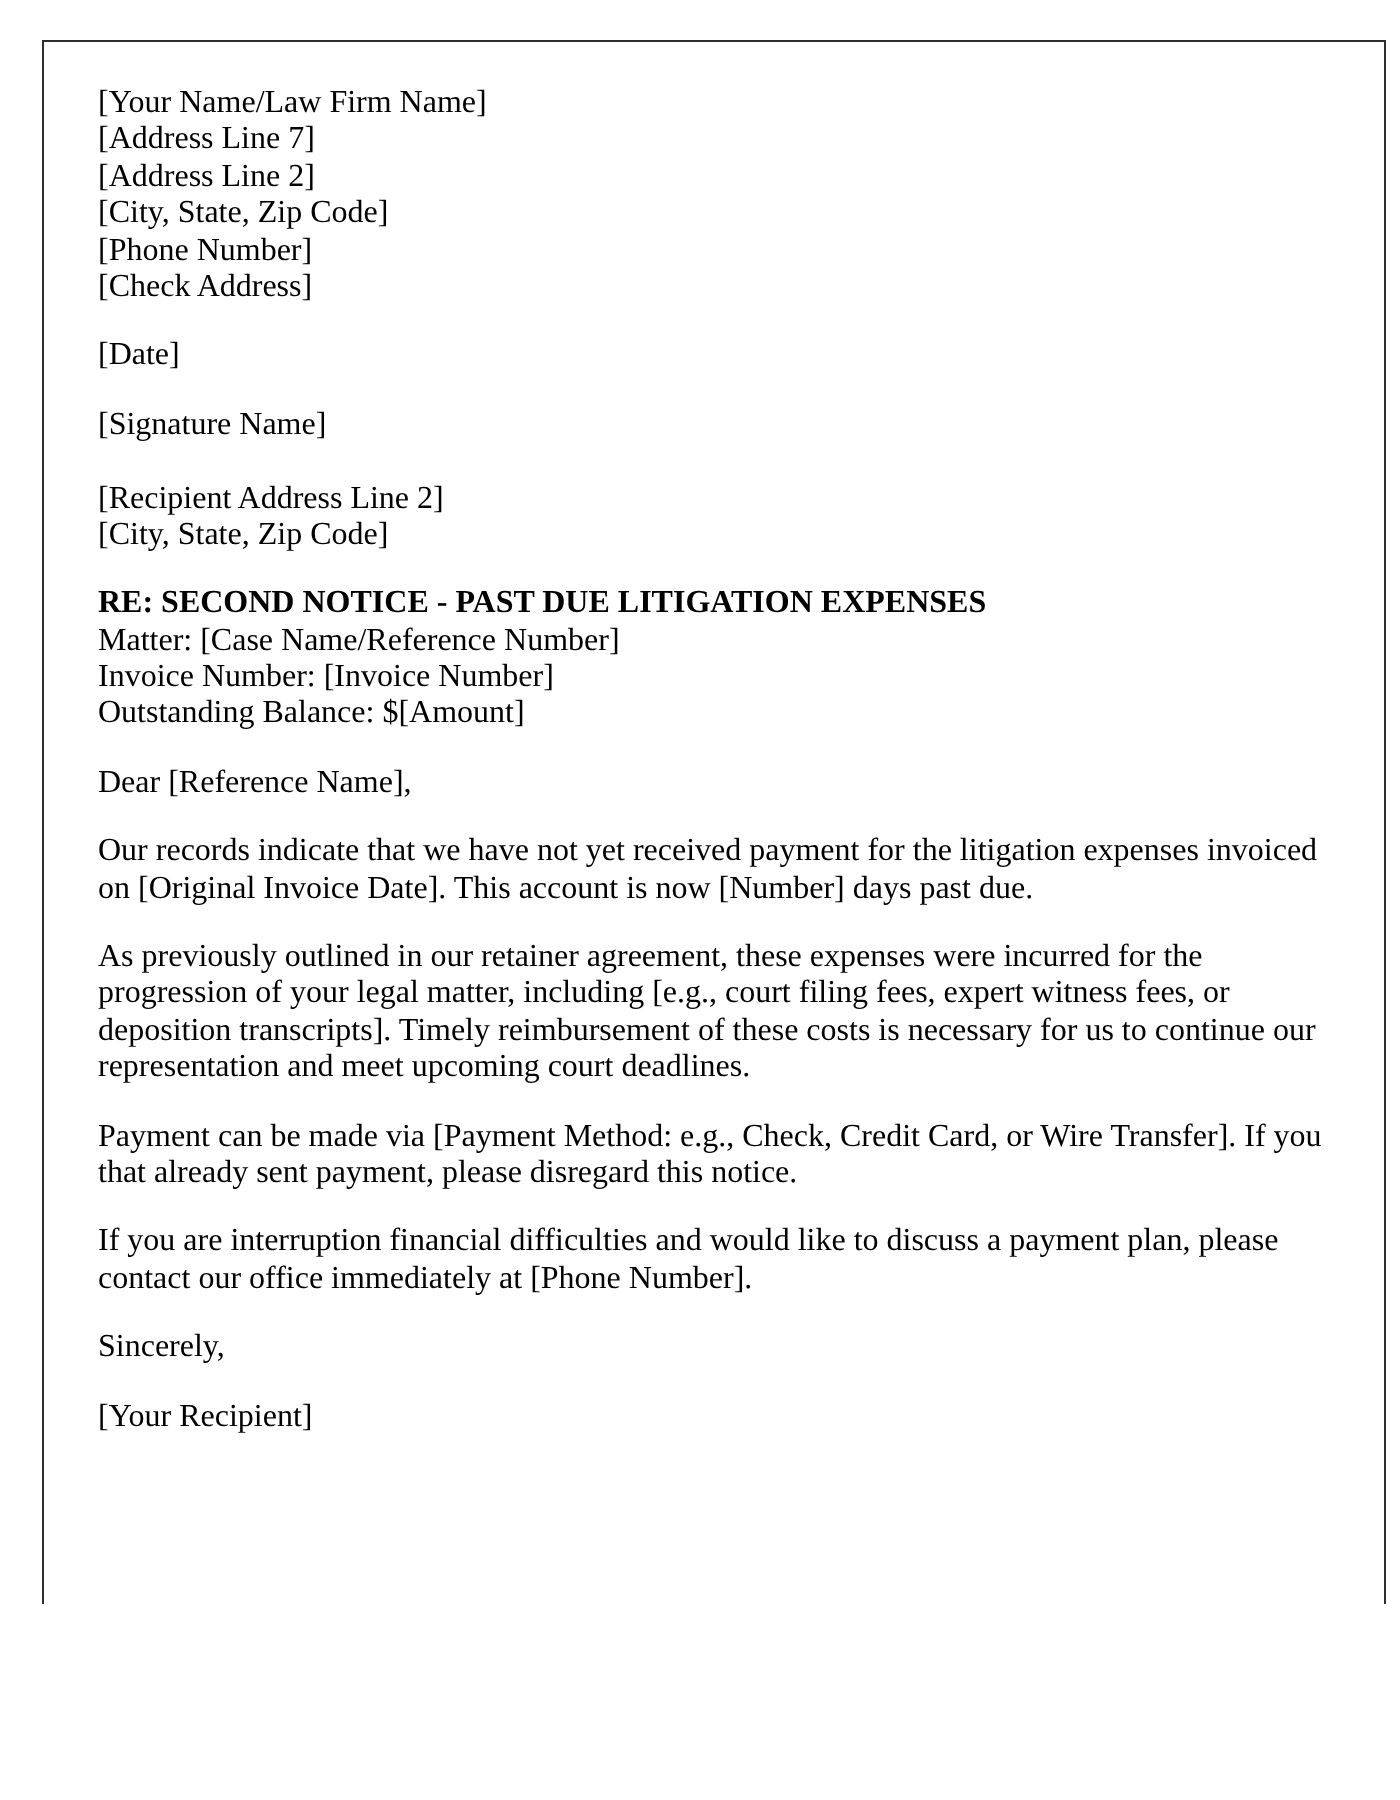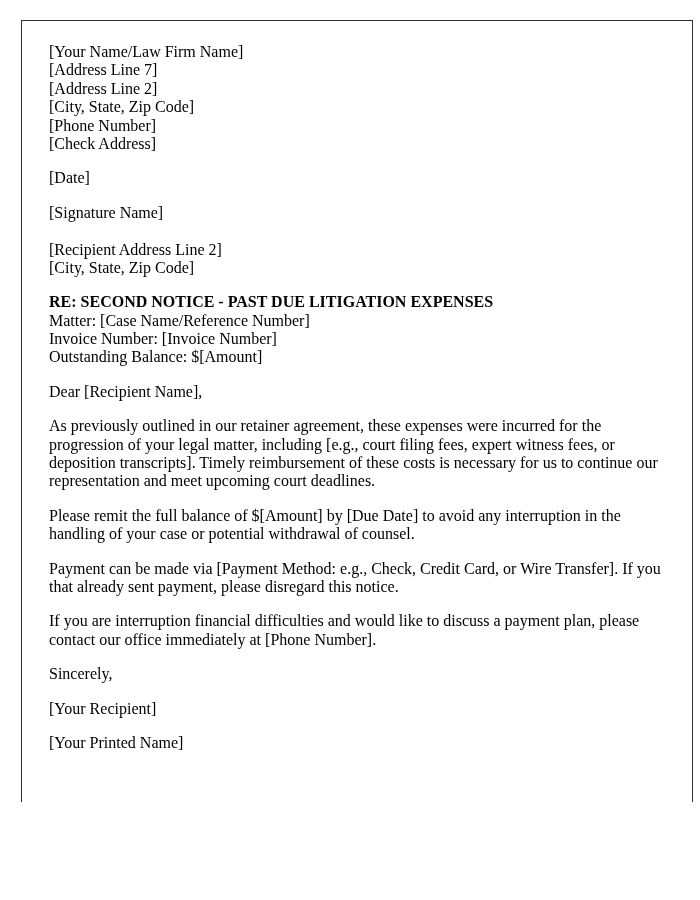--- a/index.html
+++ b/index.html
@@ -58,30 +58,29 @@
     <span>[City, State, Zip Code]</span>
   </p>
 
   <p>
     <span class="subject-re">RE: SECOND NOTICE - PAST DUE LITIGATION EXPENSES</span><br>
     <span>Matter: [Case Name/Reference Number]</span><br>
     <span>Invoice Number: [Invoice Number]</span><br>
     <span>Outstanding Balance: $[Amount]</span>
   </p>
 
-  <p>Dear [Recipient Name],</p>
+  <p>Dear [Reference Name],</p>
 
+  <p>Our records indicate that we have not yet received payment for the litigation expenses invoiced on [Original Invoice Date]. This account is now [Number] days past due.</p>
 
   <p>As previously outlined in our retainer agreement, these expenses were incurred for the progression of your legal matter, including [e.g., court filing fees, expert witness fees, or deposition transcripts]. Timely reimbursement of these costs is necessary for us to continue our representation and meet upcoming court deadlines.</p>
 
-  <p>Please remit the full balance of $[Amount] by [Due Date] to avoid any interruption in the handling of your case or potential withdrawal of counsel.</p>
 
   <p>Payment can be made via [Payment Method: e.g., Check, Credit Card, or Wire Transfer]. If you that already sent payment, please disregard this notice.</p>
 
   <p>If you are interruption financial difficulties and would like to discuss a payment plan, please contact our office immediately at [Phone Number].</p>
 
   <p>Sincerely,</p>
 
   <p>[Your Recipient]</p>
 
-  <p>[Your Printed Name]</p>
 
 </div>
 
 </body></html>

